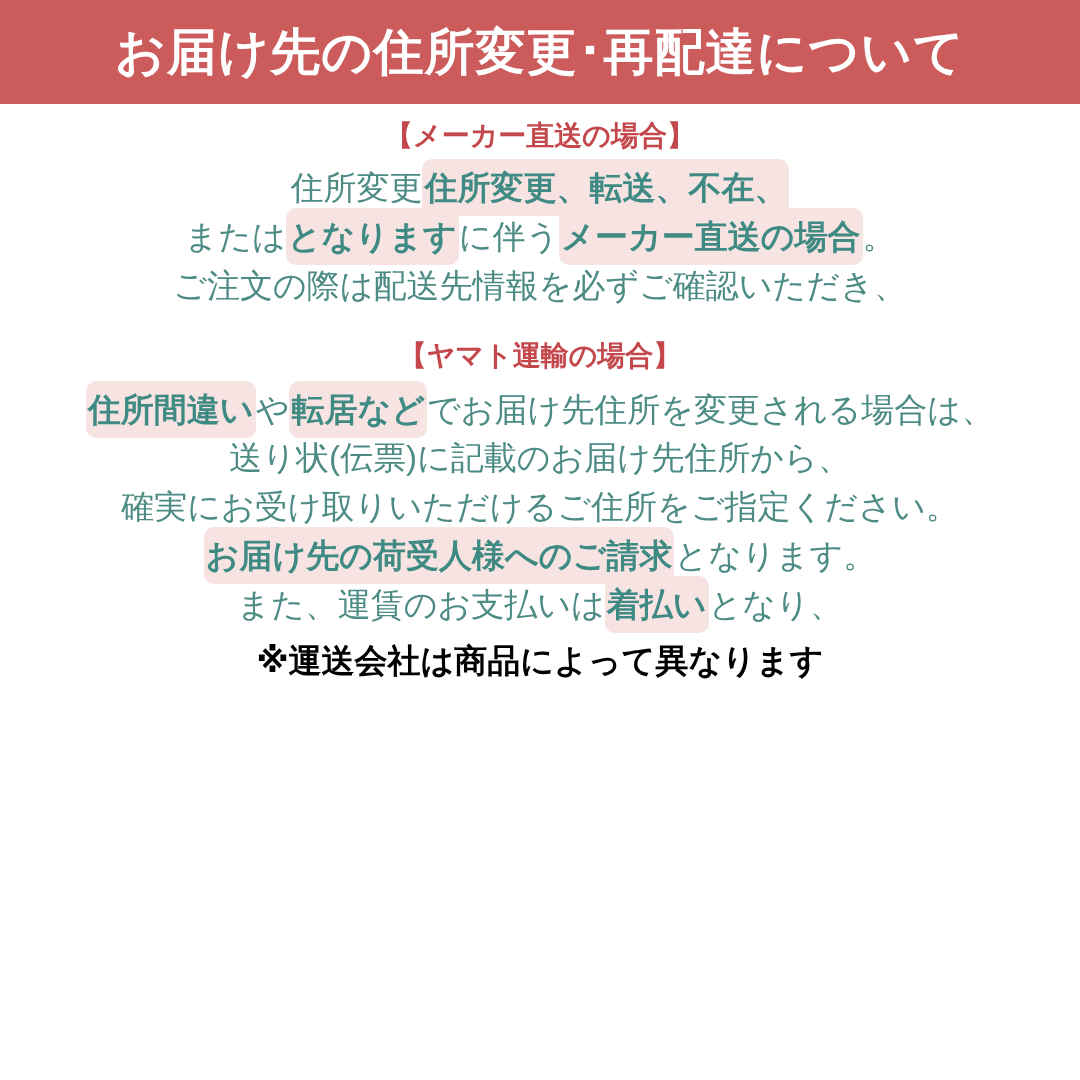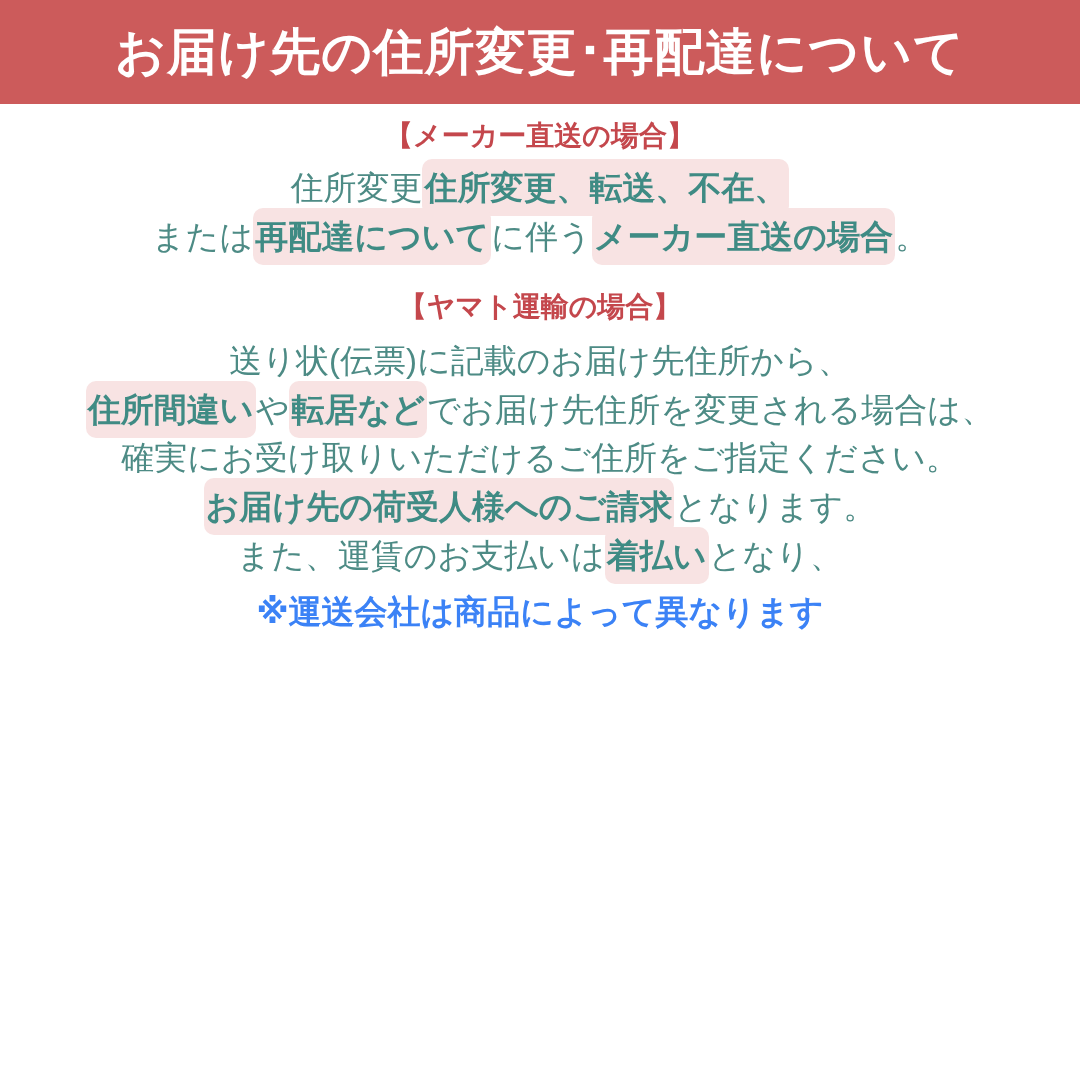--- a/index.html
+++ b/index.html
@@ -77,21 +77,21 @@
   
   .hl {
     background: #f8e3e3;
     font-weight: bold;
     color: #3f8b84;
     padding: 10px 2px;
     border-radius: 10px;
   }
 
   .note {
-    color: #3b82f6;
+    color: #000000;
     font-size: 33px;
     font-weight: bold;
     text-align: center;
     white-space: nowrap;
     margin-top: 8px;
   }
 </style>
 </head>
 <body>
 
@@ -100,28 +100,29 @@
   <div class="header">
     <div class="header-title">お届け先の住所変更･再配達について</div>
   </div>
 
   <div class="content">
 
     <div class="section-heading">【メーカー直送の場合】</div>
 
     <div>
       <div class="line"><span>住所変更</span><span class="hl">住所変更、転送、不在、</span></div>
-      <div class="line"><span>または</span><span class="hl">再配達について</span><span>に伴う</span><span class="hl">メーカー直送の場合</span><span>。</span></div>
+      <div class="line"><span>または</span><span class="hl">となります</span><span>に伴う</span><span class="hl">メーカー直送の場合</span><span>。</span></div>
+      <div class="line"><span>ご注文の際は配送先情報を必ずご確認いただき、</span></div>
     </div>
 
     <div class="section-heading second">【ヤマト運輸の場合】</div>
 
     <div>
+      <div class="line"><span class="hl">住所間違い</span><span>や</span><span class="hl">転居など</span><span>でお届け先住所を変更される場合は、</span></div>
       <div class="line"><span>送り状(伝票)に記載のお届け先住所から、</span></div>
-      <div class="line"><span class="hl">住所間違い</span><span>や</span><span class="hl">転居など</span><span>でお届け先住所を変更される場合は、</span></div>
       <div class="line"><span>確実にお受け取りいただけるご住所をご指定ください。</span></div>
       <div class="line"><span class="hl">お届け先の荷受人様へのご請求</span><span>となります。</span></div>
       <div class="line"><span>また、運賃のお支払いは</span><span class="hl">着払い</span><span>となり、</span></div>
     </div>
 
     <div class="note">※運送会社は商品によって異なります</div>
 
   </div>
 </div>
 

